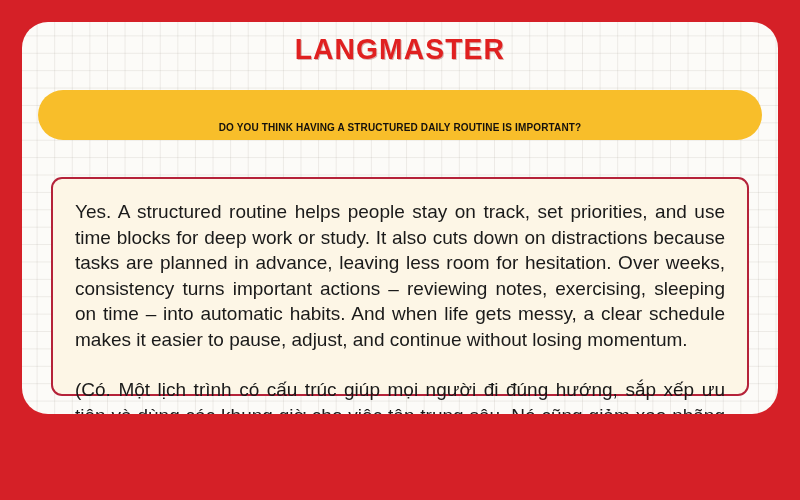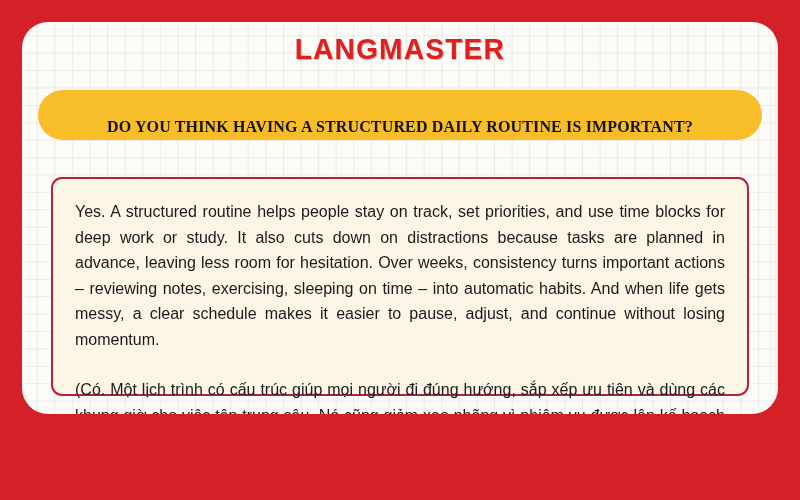--- a/index.html
+++ b/index.html
@@ -66,23 +66,23 @@
     top: 68px;
     height: 50px;
     background: #F8BE2A;
     border-radius: 26px;
     display: flex;
     align-items: center;
     justify-content: center;
   }
   #banner-title {
     color: #15110D;
-    font-family: Liberation Serif, serif;
+    font-family: Liberation Sans, sans-serif;
     font-weight: 700;
-    font-size: 16px;
+    font-size: 10px;
     letter-spacing: 0.15px;
     text-align: center;
     padding: 0 28px;
     white-space: nowrap;
     margin-top: 24px;
   }
 
   
   #answer-box {
     position: absolute;
@@ -94,21 +94,21 @@
     border: 2px solid #B52239;
     border-radius: 11px;
     box-sizing: border-box;
     padding: 20px 22px 14px 22px;
   }
 
   .answer-p {
     margin: 0;
     color: #1A1A1A;
     font-family: "Liberation Sans", sans-serif;
-    font-size: 16px;
+    font-size: 19px;
     line-height: 25.5px;
     text-align: justify;
     text-justify: inter-word;
   }
   .answer-en { font-style: normal; }
   .answer-vi {
     margin-top: 25px;
   }
 </style>
 </head>

